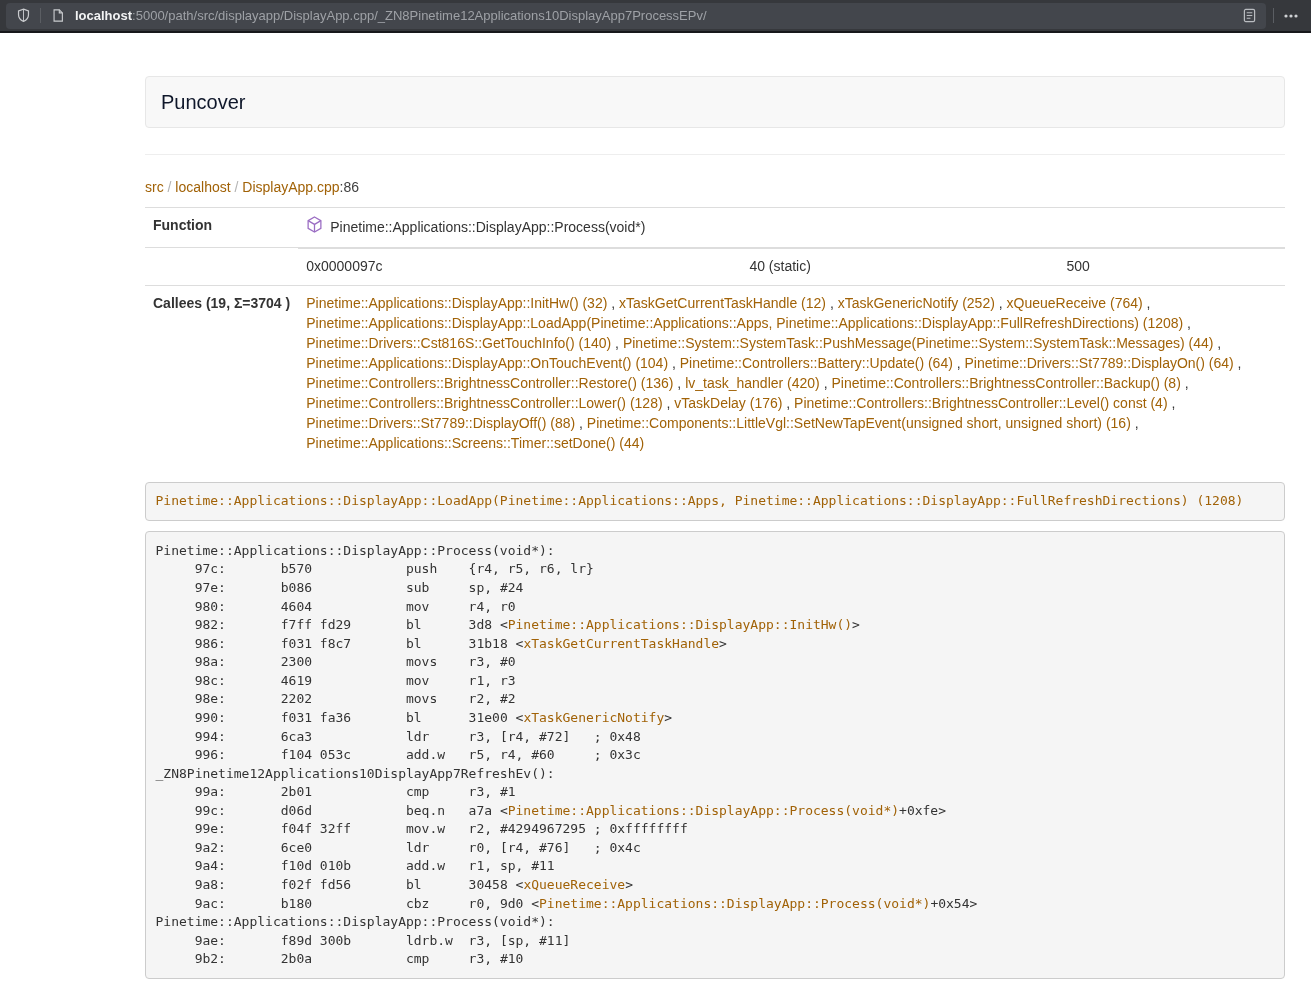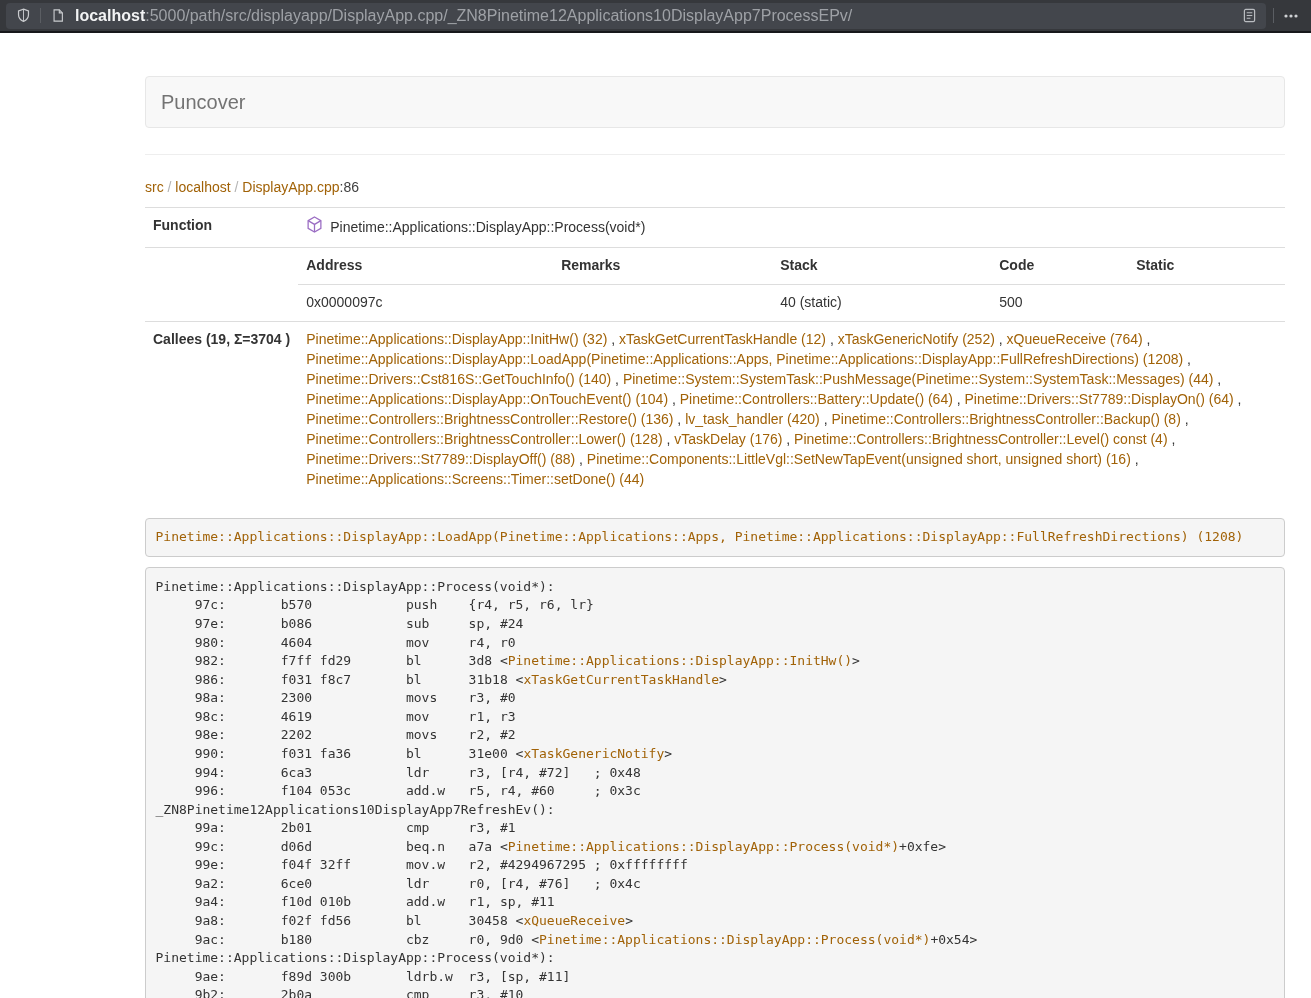--- a/index.html
+++ b/index.html
@@ -7,30 +7,30 @@
   body { margin: 0; background: #fff; font-family: "Liberation Sans", sans-serif; color: #333; }
 
   
   .toolbar { height: 33px; background: #36383c; border-bottom: 2px solid #17181b;
              display: flex; align-items: center; padding: 0 10px 0 6px; }
   .urlbar  { flex: 1; height: 26px; background: #43464c; border-radius: 4px;
              display: flex; align-items: center; padding: 0 7px; min-width: 0; }
   .vsep    { width: 1px; height: 15px; background: #5b5e63; margin: 0 7px; flex: 0 0 auto; }
   .icon-btn{ display: flex; align-items: center; justify-content: center;
              width: 20px; height: 20px; flex: 0 0 auto; background: none; border: 0; padding: 0; cursor: pointer; }
-  .url-text{ font-size: 16px; color: #9ea1a6; white-space: nowrap; overflow: hidden;
+  .url-text{ font-size: 13px; color: #9ea1a6; white-space: nowrap; overflow: hidden;
              flex: 1; margin-left: 7px; min-width: 0; }
   .url-host{ color: #f2f3f4; font-weight: bold; }
 
   
   .container { width: 1140px; margin-left: 145px; padding-top: 43px; }
 
   .navbar { height: 52px; background: #f8f8f8; border: 1px solid #e7e7e7; border-radius: 4px;
             display: flex; align-items: center; padding: 0 15px; }
-  .brand  { font-size: 20px; color: #737373; text-decoration: none; }
+  .brand  { font-size: 20px; color: #0f172a; text-decoration: none; }
 
   hr.rule { border: 0; border-top: 1px solid #eee; margin: 26px 0 22px; }
 
   a { color: #a16207; text-decoration: none; }
 
   .breadcrumb { font-size: 14px; margin: 0 0 10px; line-height: 20px; }
   .bc-sep    { color: #b4b4b4; }
   .bc-suffix { color: #404040; }
 
   table.fn { width: 100%; border-collapse: collapse; font-size: 14px; margin-bottom: 20px; }
@@ -117,27 +117,20 @@
             <span>Pinetime::Applications::DisplayApp::Process(void*)</span>
           </span>
         </td>
       </tr>
       <tr>
         <th class="lbl"></th>
         <td class="inner-wrap">
           <table class="inner">
             <tbody>
               <tr>
-                <th class="c-addr">Address</th>
-                <th class="c-rem">Remarks</th>
-                <th class="c-stk">Stack</th>
-                <th class="c-code">Code</th>
-                <th class="c-sta">Static</th>
-              </tr>
-              <tr>
                 <td>0x0000097c</td>
                 <td></td>
                 <td>40 (static)</td>
                 <td>500</td>
                 <td></td>
               </tr>
             </tbody>
           </table>
         </td>
       </tr>

